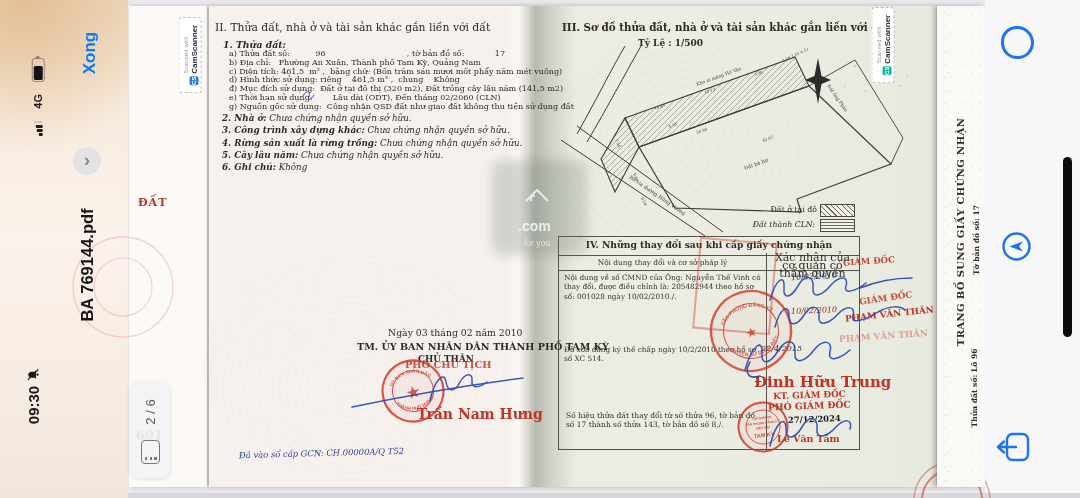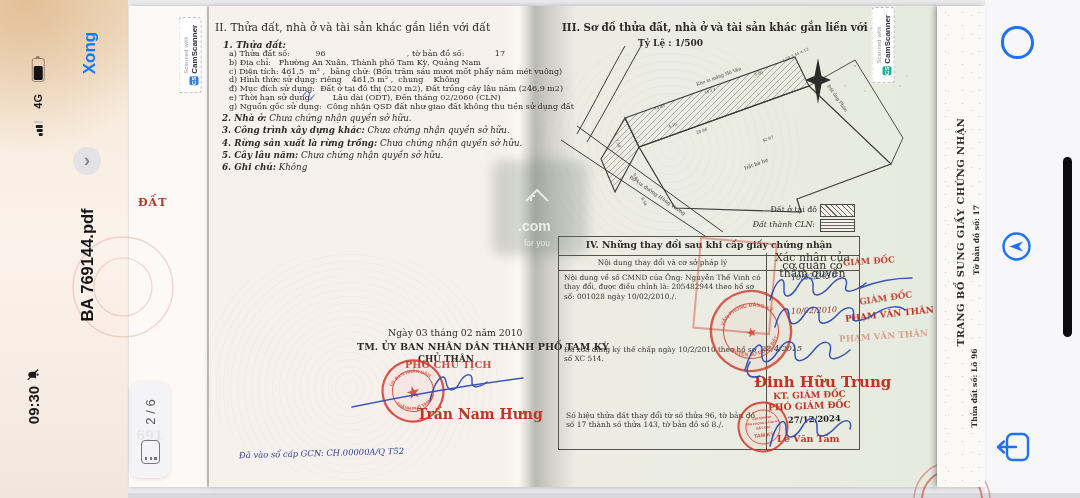--- a/index.html
+++ b/index.html
@@ -81,21 +81,21 @@
   <div class="abs" style="left:540px;top:40px;width:260px;height:220px;border-radius:50%;opacity:.5;
               background:repeating-radial-gradient(circle,rgba(120,150,120,.10) 0 1px,transparent 1px 8px);"></div>
 
   <div class="abs doc" style="left:215px;top:21px;font-size:10.8px;font-weight:normal;">II. Thửa đất, nhà ở và tài sản khác gắn liền với đất</div>
   <div class="abs doc" style="left:223px;top:39px;font-size:9.3px;font-weight:bold;font-style:italic;">1. Thửa đất:</div>
   <div class="abs doc" style="left:229px;top:50px;">
     <div class="s2line">a) Thửa đất số:          96                                , tờ bản đồ số:            17</div>
     <div class="s2line">b) Địa chỉ:   Phường An Xuân, Thành phố Tam Kỳ, Quảng Nam</div>
     <div class="s2line">c) Diện tích: 461,5  m² ,  bằng chữ: (Bốn trăm sáu mươi mốt phẩy năm mét vuông)</div>
     <div class="s2line">d) Hình thức sử dụng: riêng    461,5 m² ,  chung    Không</div>
-    <div class="s2line">đ) Mục đích sử dụng:  Đất ở tại đô thị (320 m2), Đất trồng cây lâu năm (246,9 m2)</div>
+    <div class="s2line">đ) Mục đích sử dụng:  Đất ở tại đô thị (320 m2), Đất trồng cây lâu năm (141,5 m2)</div>
     <div class="s2line">e) Thời hạn sử dụng:        Lâu dài (ODT), Đến tháng 02/2060 (CLN)</div>
     <div class="s2line">g) Nguồn gốc sử dụng:  Công nhận QSD đất như giao đất không thu tiền sử dụng đất</div>
   </div>
   <div class="abs doc" style="left:222px;top:112px;">
     <div class="itm"><b>2. Nhà ở:</b> <span>Chưa chứng nhận quyền sở hữu.</span></div>
     <div class="itm"><b>3. Công trình xây dựng khác:</b> <span>Chưa chứng nhận quyền sở hữu.</span></div>
     <div class="itm"><b>4. Rừng sản xuất là rừng trồng:</b> <span>Chưa chứng nhận quyền sở hữu.</span></div>
     <div class="itm"><b>5. Cây lâu năm:</b> <span>Chưa chứng nhận quyền sở hữu.</span></div>
     <div class="itm"><b>6. Ghi chú:</b> <span>Không</span></div>
   </div>

